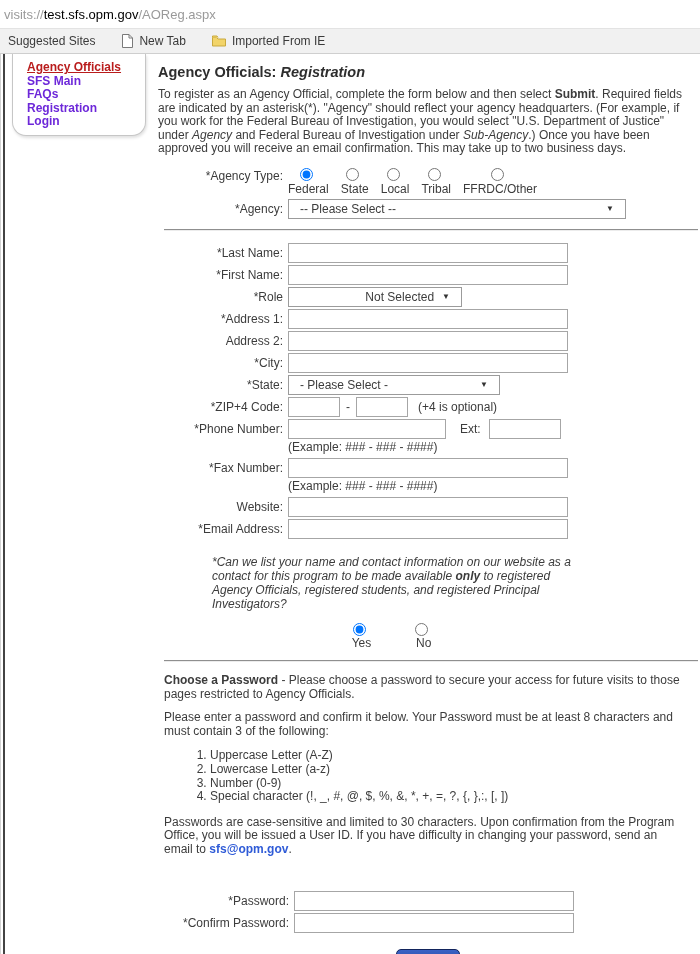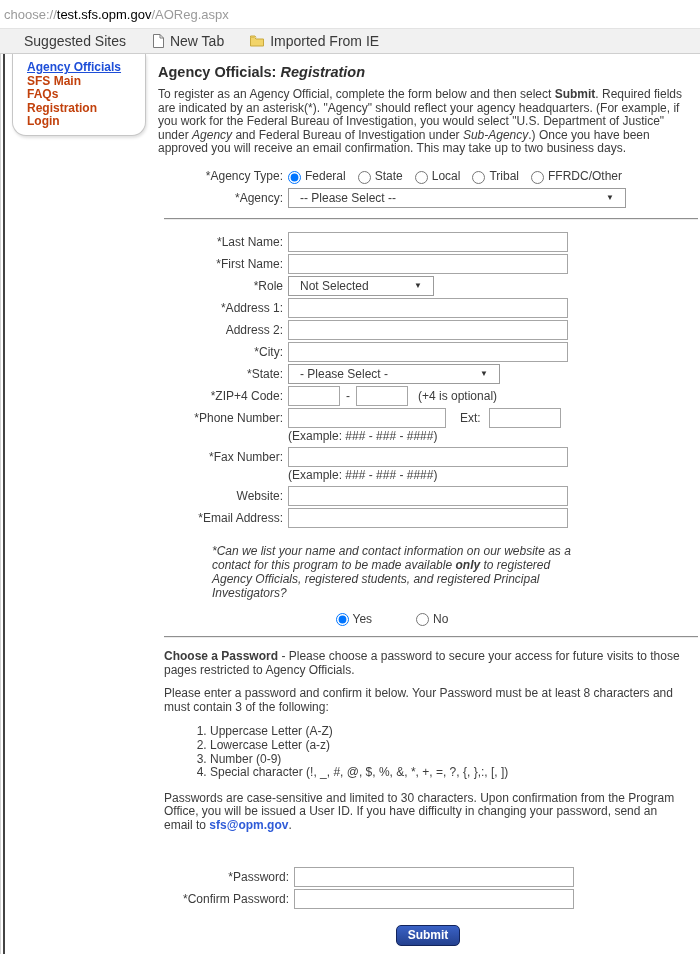--- a/index.html
+++ b/index.html
@@ -9,35 +9,35 @@
     font-family:"Liberation Sans", sans-serif;
     font-size:12px; color:#3c3c3c;
   }
   
   .urlbar { height:28px; background:#fff; display:flex; align-items:center; padding-left:4px;
             font-size:13px; }
   .url-dim { color:#9a9a9a; }
   .url-domain { color:#000000; }
   .bookmarks { height:26px; background:#f1f1f1; border-top:1px solid #e3e3e3;
                border-bottom:1px solid #cfcfcf; display:flex; align-items:center;
-               padding-left:24px; color:#3a3a3a; font-size:14px; }
+               padding-left:8px; color:#3a3a3a; font-size:12px; }
   .bm-item { display:flex; align-items:center; margin-right:26px; cursor:default; }
   .bm-item .ico { margin-right:6px; display:inline-flex; }
   
   .page { position:relative; height:900px; background:#fff; }
   .edge-light { position:absolute; left:0; top:0; bottom:0; width:1px; background:#d2d2d2; }
   .edge-dark  { position:absolute; left:3px; top:0; bottom:0; width:2px; background:#434343; }
   
   .sidebar { position:absolute; left:12px; top:0; width:134px; height:82px;
              background:#fff; border:1px solid #c6c6c6; border-top:none;
              border-radius:0 0 14px 14px; box-shadow:1px 2px 3px rgba(0,0,0,0.12);
              padding:7px 0 0 14px; }
   .sb-link { display:block; font-weight:bold; font-size:12px; line-height:13.5px;
-             color:#c2410c; text-decoration:none; }
-  .sb-link.active { color:#1d4ed8; text-decoration:underline; }
+             color:#6d28d9; text-decoration:none; }
+  .sb-link.active { color:#b91c1c; text-decoration:underline; }
   
   .main { margin-left:158px; padding:6px 2px 0 0; }
   .page-title { text-align:left; font-size:14.5px; font-weight:bold; color:#2e2e2e; margin:4px 0 8px; }
   .page-title .em { font-style:italic; }
   p.body { line-height:13.6px; color:#3c3c3c; margin-bottom:10px; padding-right:4px; }
   .b { font-weight:bold; }
   .i { font-style:italic; }
   hr.rule { border:none; height:0; border-top:1px solid #8f8f8f; border-bottom:1px solid #ececec;
             margin:10px 0 12px 6px; }
   
@@ -49,24 +49,24 @@
     height:20px; border:1px solid #a6a6a6; background:#fff; font-family:"Liberation Sans",sans-serif;
     font-size:12px; padding:0 3px; }
   .w-main { width:280px; }
   .w-zip { width:52px; }
   .w-phone { width:158px; }
   .w-ext { width:72px; }
   .fake-select { display:inline-flex; justify-content:space-between; align-items:center;
     border:1px solid #9b9b9b; height:20px; background:#fff; padding:0 11px; cursor:default; }
   .fake-select .arrow { font-size:8px; color:#333; margin-left:8px; }
   .sel-agency { width:338px; }
-  .sel-role { width:146px; }
+  .sel-role { width:174px;justify-content:flex-end; }
   .sel-state { width:212px; }
   .radio-group { display:flex; align-items:center; line-height:16px; padding-top:2px; }
-  .radio-opt { display:flex; align-items:flex-end; margin-right:12px; }
+  .radio-opt { display:flex; align-items:center; margin-right:12px;flex-direction:column; }
   input[type=radio] { margin:0 4px 0 0; }
   .hint { margin-left:10px; }
   .dash { margin:0 6px; }
   .ext-label { margin:0 8px 0 14px; }
   .example { line-height:14px; margin:1px 0 2px 0; }
   .question { font-style:italic; margin:16px 0 0 54px; width:360px; line-height:14px; }
   .yesno { width:360px; margin:12px 0 8px 54px; display:flex; justify-content:center;gap:16px; }
   .yesno .radio-opt { margin:0 14px; }
   
   .pw-section { margin-left:6px; padding-right:6px; }
@@ -77,21 +77,21 @@
     background:linear-gradient(#3a62c6, #24418f); border:1px solid #12245c; border-radius:5px;
     color:#fff; font-weight:bold; font-size:12px; font-family:"Liberation Sans",sans-serif;
     cursor:pointer; }
   
   .icon-svg { display:block; }
 </style>
 </head>
 <body>
 
 <div class="urlbar">
-  <span class="url-dim">choose://</span>
+  <span class="url-dim">visits://</span>
     <span class="url-domain">test.sfs.opm.gov</span>
     <span class="url-dim">/AOReg.aspx</span>
 </div>
 
 <div class="bookmarks">
   <div class="bm-item">
     <span>Suggested Sites</span>
   </div>
   <div class="bm-item">
     <span class="ico">

